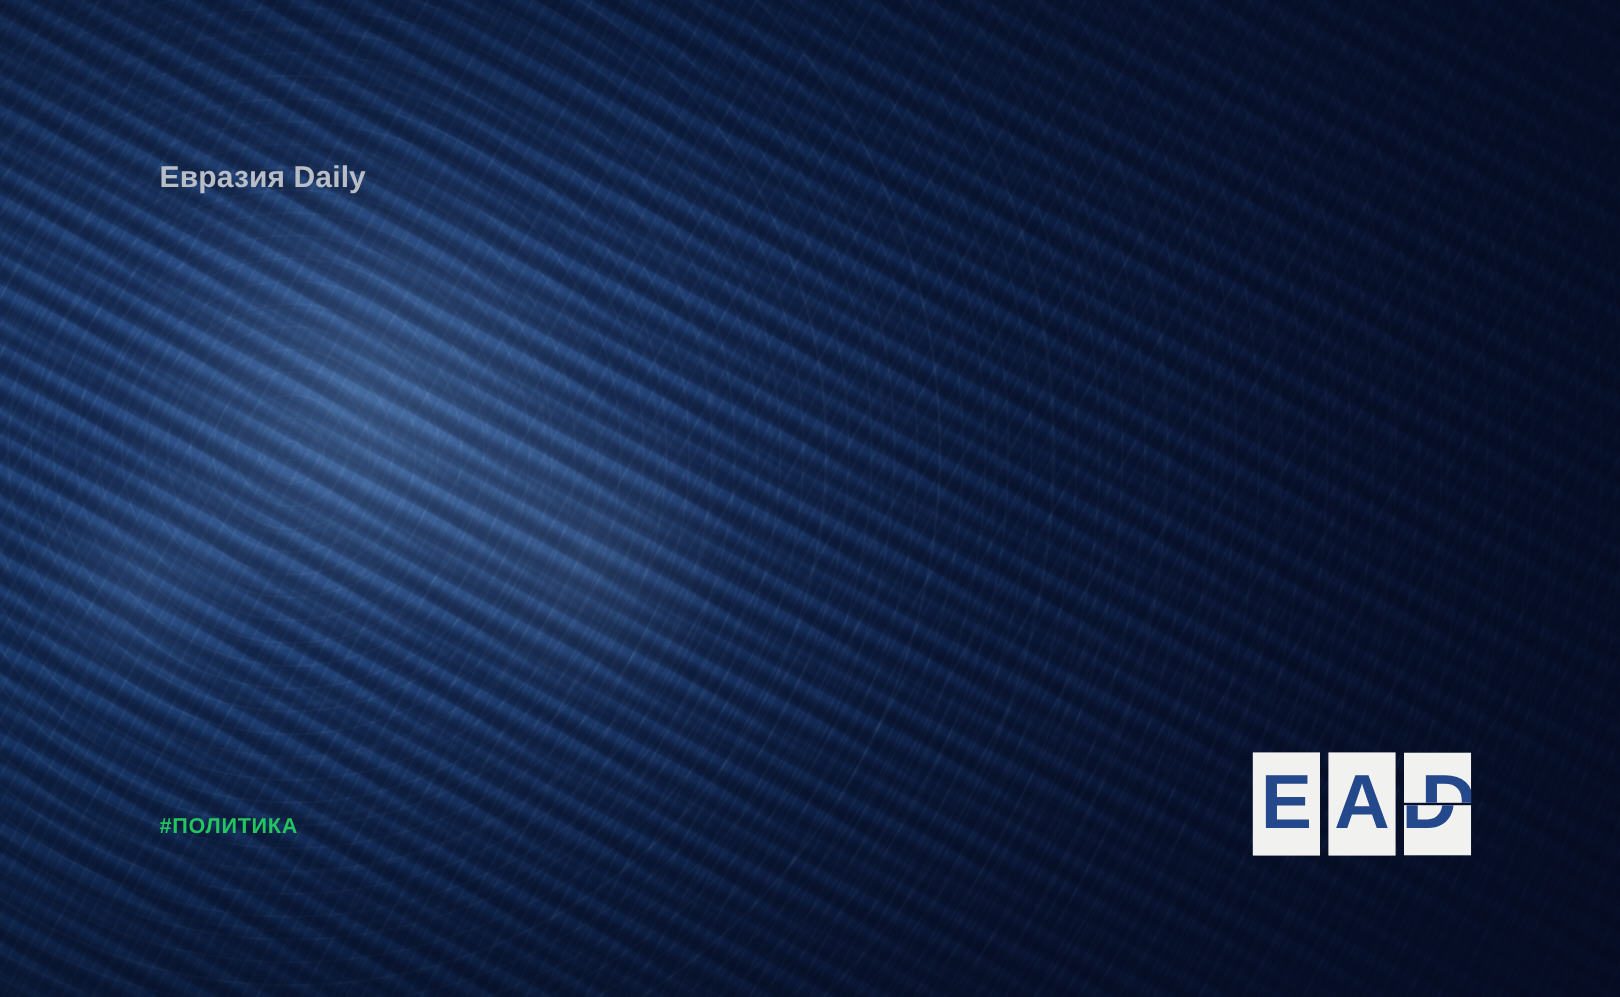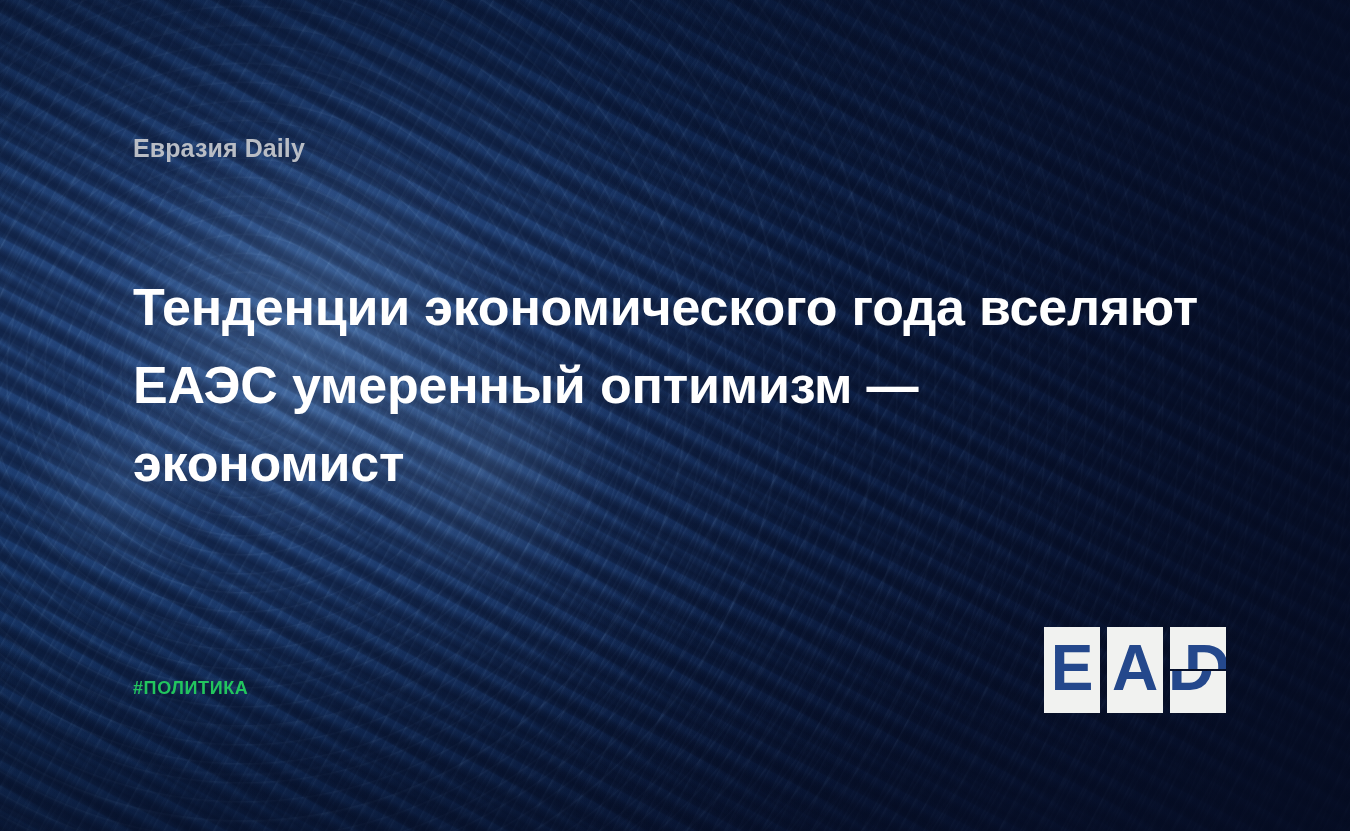--- a/index.html
+++ b/index.html
@@ -245,21 +245,20 @@
   <div class="bg-arcs"></div>
   <div class="bg-streaks"></div>
   <div class="bg-dashmask"></div>
   <div class="bg-bloom"></div>
   <div class="bg-vignette"></div>
 
   <div class="content">
 
     <div class="site-name">Евразия Daily</div>
 
-    <h1 class="headline">Тенденции экономического года вселяют ЕАЭС умеренный оптимизм — экономист</h1>
 
     <div class="tag">#ПОЛИТИКА</div>
 
     <div class="logo">
 
       <div class="logo-tile">
         <span class="glyph">E</span>
       </div>
 
       <div class="logo-tile">

